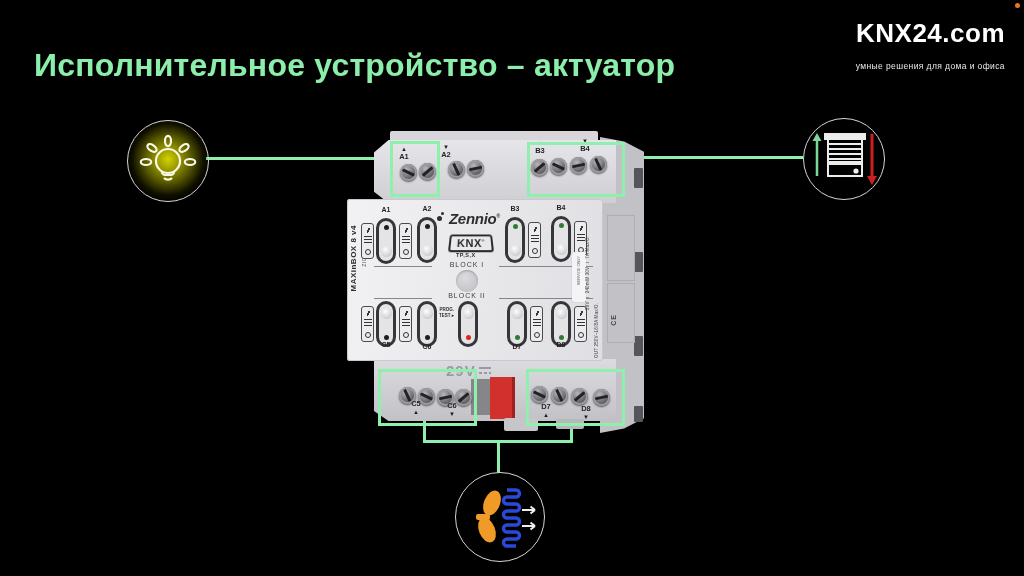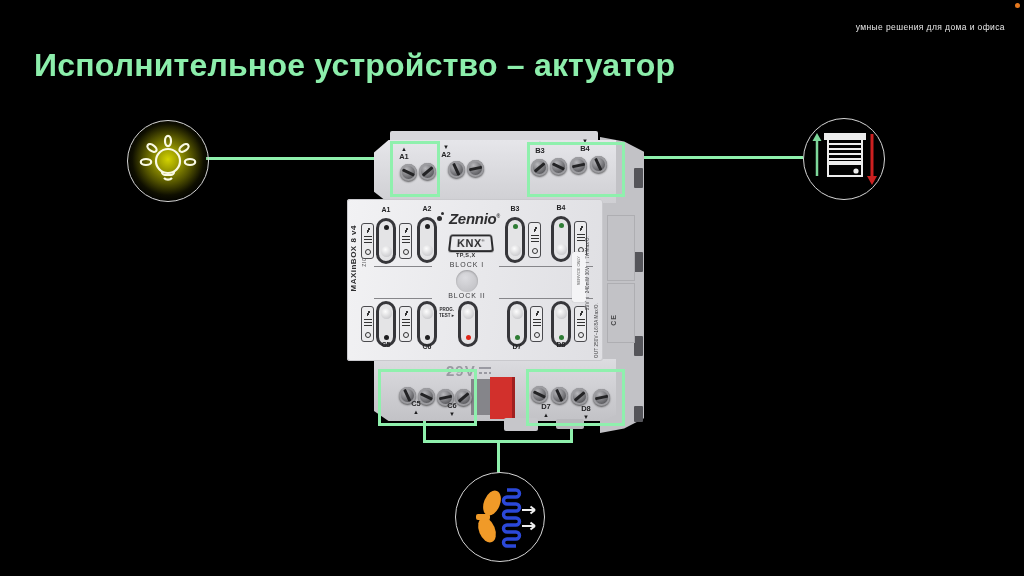--- a/index.html
+++ b/index.html
@@ -4,21 +4,21 @@
 <style>
   html,body{margin:0;padding:0;background:#000;}
   body{width:1024px;height:576px;position:relative;overflow:hidden;
        font-family:"Liberation Sans",sans-serif;}
   .abs{position:absolute;}
 
   
   .title{left:34px;top:26px;font-size:32px;font-weight:bold;color:#8ceeab;letter-spacing:.2px;}
   .logo{right:19px;top:20px;text-align:right;color:#fff;line-height:1;}
   .logo .name{font-size:26px;font-weight:bold;letter-spacing:.5px;}
-  .logo .tag{font-size:8.5px;margin-top:3px;letter-spacing:.4px;color:#e8e8e8;text-align:center;}
+  .logo .tag{font-size:8.5px;margin-top:16px;letter-spacing:.4px;color:#e8e8e8;text-align:center;}
   .corner-dot{right:4px;top:3px;width:5px;height:5px;border-radius:50%;background:#e5781e;}
 
   
   .gline{background:#8ff0ad;}
   .gbox{border:3px solid #8ff0ad;background:transparent;}
 
   
   .circ{border:1.5px solid #d6d6d6;border-radius:50%;}
   .circ svg{display:block;}
   .bulb-circ{left:127px;top:120px;width:80px;height:80px;
@@ -102,20 +102,21 @@
   .dcsym::after{content:"";position:absolute;left:0;right:0;top:6px;height:2px;
      background:repeating-linear-gradient(90deg,#9a9aa2 0 3px,transparent 3px 5px);}
   .knxconn-g{left:471px;top:379px;width:19px;height:36px;background:#85858a;}
   .knxconn-r{left:490px;top:377px;width:25px;height:42px;background:#d2302c;box-shadow:inset -3px 0 0 #a02020;}
 </style>
 </head>
 <body>
 
 <h1 class="abs title">Исполнительное устройство – актуатор</h1>
 <div class="abs logo">
+  <div class="name">KNX24.com</div>
   <div class="tag">умные решения для дома и офиса</div>
 </div>
 <div class="abs corner-dot"></div>
 
 <div class="abs gline" style="left:206px;top:157px;width:184px;height:3px;"></div>
 <div class="abs gline" style="left:619px;top:156px;width:184px;height:3px;"></div>
 <div class="abs gline" style="left:423px;top:420px;width:3px;height:23px;"></div>
 <div class="abs gline" style="left:570px;top:420px;width:3px;height:23px;"></div>
 <div class="abs gline" style="left:423px;top:440px;width:150px;height:3px;"></div>
 <div class="abs gline" style="left:497px;top:443px;width:3px;height:30px;"></div>

